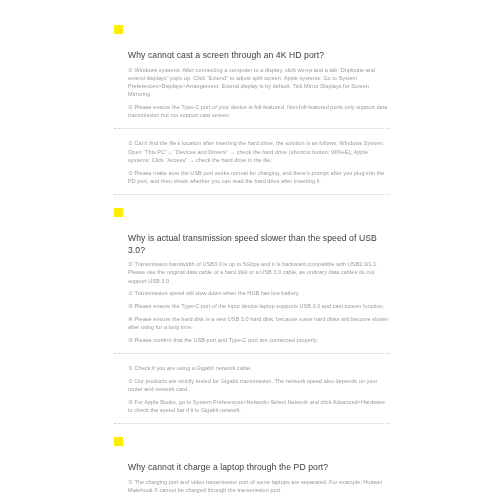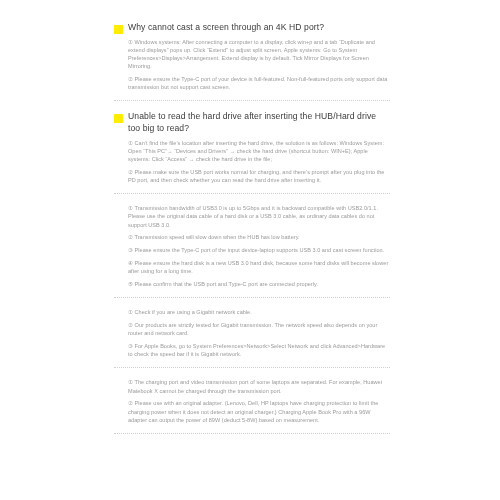--- a/index.html
+++ b/index.html
@@ -39,20 +39,21 @@
     margin-right: 5px;
     border-radius: 0.5px;
   }
   .faq-heading {
     font-size: 8.6px;
     line-height: 11.6px;
     color: #3b3b3b;
     font-weight: 400;
     letter-spacing: 0.01em;
     flex: 1 1 auto;
+    margin-top: 28px;
   }
   .faq-body {
     padding-left: 14px;
   }
   .faq-para {
     font-size: 5.55px;
     line-height: 8.2px;
     color: #9a9a9a;
     margin: 0 0 4.6px 0;
     letter-spacing: 0.005em;
@@ -80,33 +81,33 @@
     </div>
     <div class="faq-body">
       <p class="faq-para">① Windows systems: After connecting a computer to a display, click win+p and a tab “Duplicate and extend displays” pops up. Click “Extend” to adjust split screen. Apple systems: Go to System Preferences&gt;Displays&gt;Arrangement. Extend display is by default. Tick Mirror Displays for Screen Mirroring.</p>
       <p class="faq-para">② Please ensure the Type-C port of your device is full-featured. Non-full-featured ports only support data transmission but not support cast screen.</p>
     </div>
   </div>
 
   <hr class="divider">
 
   <div class="faq-section">
-    <div class="faq-heading-row">
-      <span class="bullet-marker"></span>
-      <div class="faq-heading">Unable to read the hard drive after inserting the HUB/Hard drive too big to read?</div>
-    </div>
     <div class="faq-body">
       <p class="faq-para">① Can’t find the file’s location after inserting the hard drive, the solution is as follows: Windows System: Open “This PC”→ “Devices and Drivers” → check the hard drive (shortcut button: WIN+E); Apple systems: Click “Access” → check the hard drive in the file;</p>
       <p class="faq-para">② Please make sure the USB port works normal for charging, and there’s prompt after you plug into the PD port, and then check whether you can read the hard drive after inserting it.</p>
     </div>
   </div>
 
   <hr class="divider">
 
   <div class="faq-section">
+    <div class="faq-heading-row">
+      <span class="bullet-marker"></span>
+      <div class="faq-heading">Why is actual transmission speed slower than the speed of USB 3.0?</div>
+    </div>
     <div class="faq-body">
       <p class="faq-para">① Transmission bandwidth of USB3.0 is up to 5Gbps and it is backward compatible with USB2.0/1.1. Please use the original data cable of a hard disk or a USB 3.0 cable, as ordinary data cables do not support USB 3.0.</p>
       <p class="faq-para">②  Transmission speed will slow down when the HUB has low battery.</p>
       <p class="faq-para">③ Please ensure the Type-C port of the input device-laptop supports USB 3.0 and cast screen function.</p>
       <p class="faq-para">④ Please ensure the hard disk is a new USB 3.0 hard disk, because some hard disks will become slower after using for a long time.</p>
       <p class="faq-para">⑤ Please confirm that the USB port and Type-C port are connected properly.</p>
     </div>
   </div>
 
   <hr class="divider">
@@ -115,20 +116,24 @@
     <div class="faq-body">
       <p class="faq-para">①  Check if you are using a Gigabit network cable.</p>
       <p class="faq-para">② Our products are strictly tested for Gigabit transmission. The network speed also depends on your router and network card.</p>
       <p class="faq-para">③ For Apple Books, go to System Preferences&gt;Network&gt;Select Network and click Advanced&gt;Hardware to check the speed bar if it is Gigabit network.</p>
     </div>
   </div>
 
   <hr class="divider">
 
   <div class="faq-section">
+    <div class="faq-heading-row">
+      <span class="bullet-marker"></span>
+      <div class="faq-heading">Why cannot it charge a laptop through the PD port?</div>
+    </div>
     <div class="faq-body">
       <p class="faq-para">① The charging port and video transmission port of some laptops are separated. For example, Huawei Matebook X cannot be charged through the transmission port.</p>
       <p class="faq-para">②  Please use with an original adapter. (Lenovo, Dell, HP laptops have charging protection to limit the charging power when it does not detect an original charger.) Charging Apple Book Pro with a 96W adapter can output the power of 89W (deduct 5-8W) based on measurement.</p>
     </div>
   </div>
 
   <hr class="divider">
 
 </div>
 

